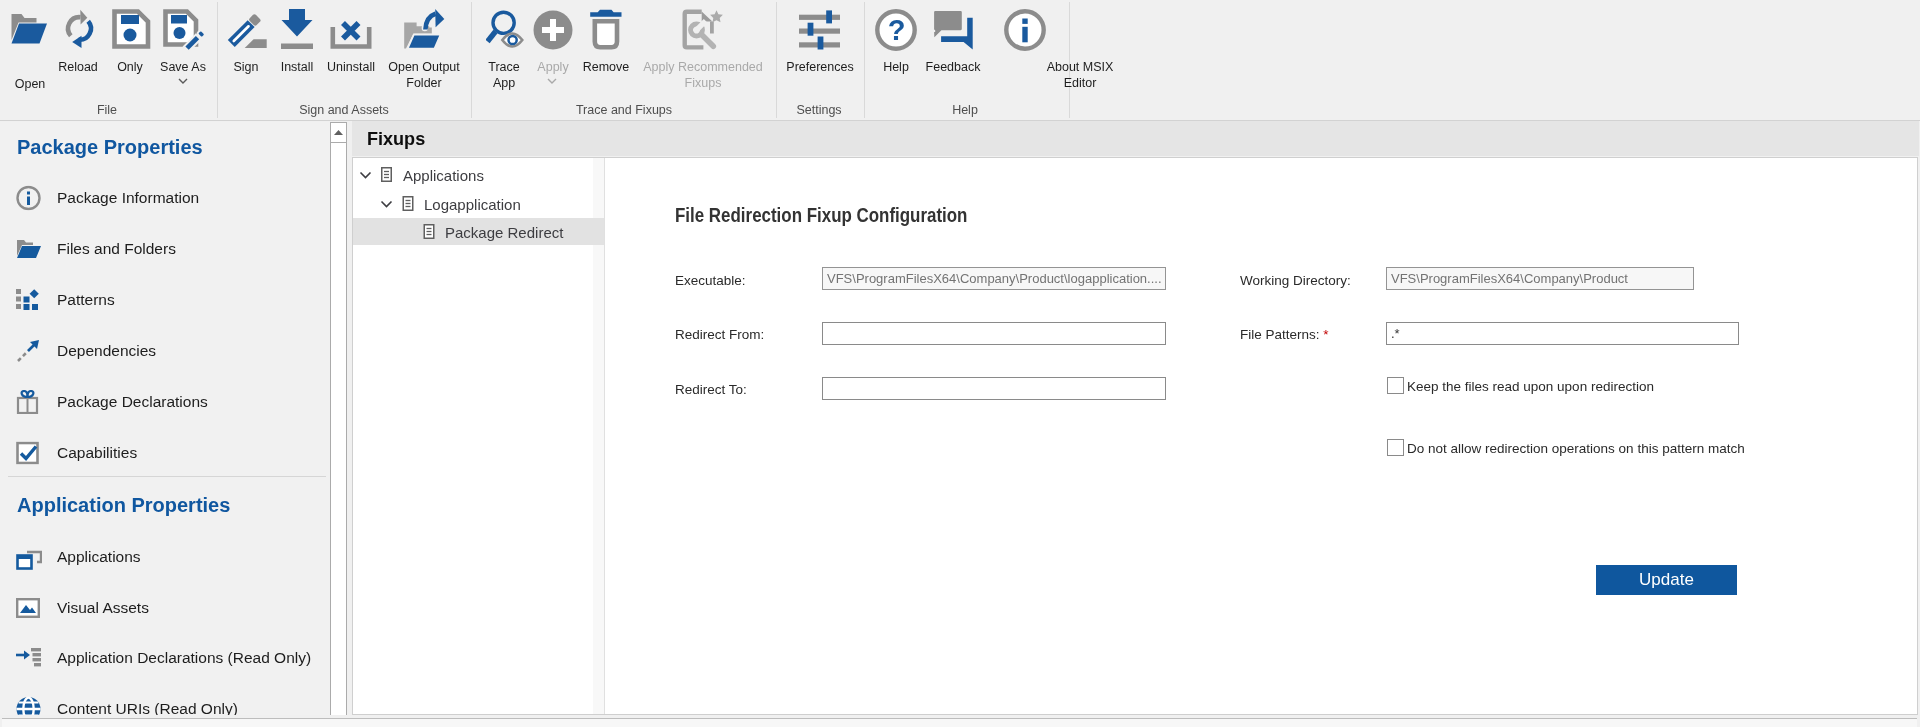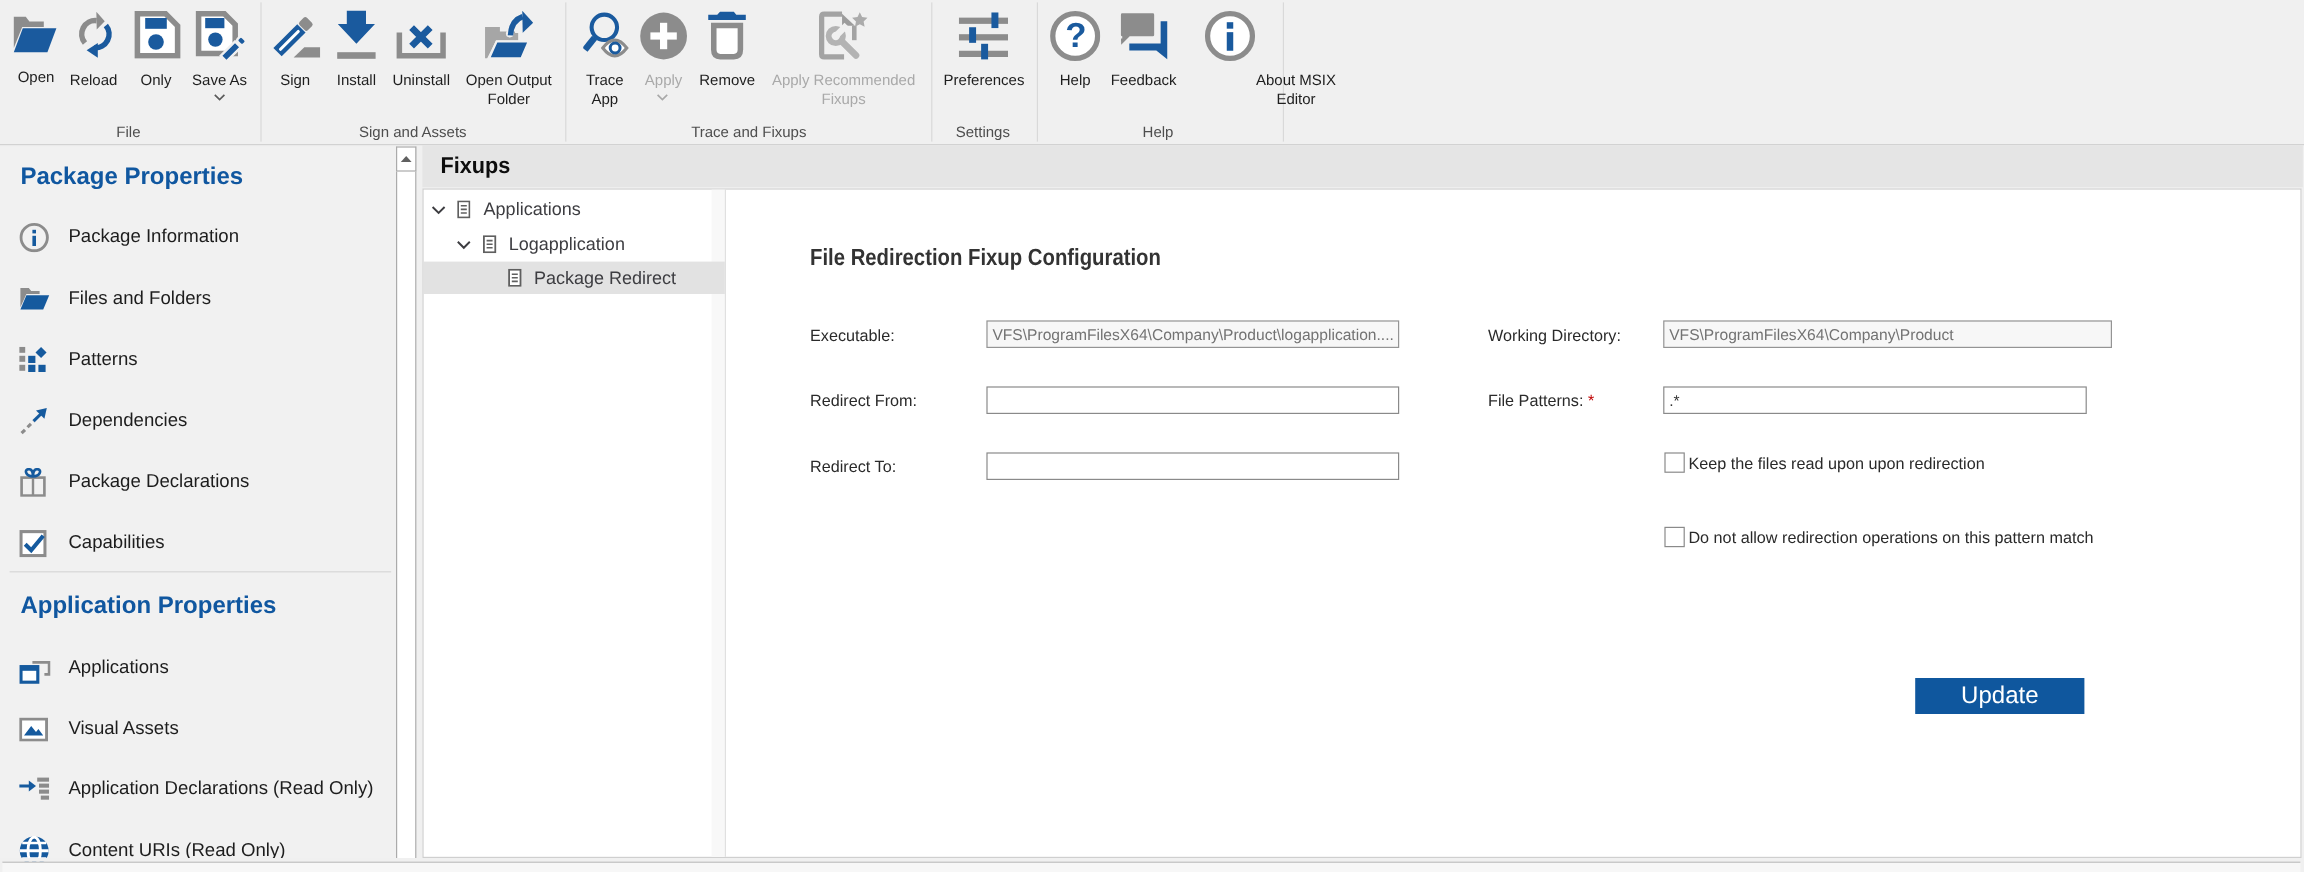--- a/index.html
+++ b/index.html
@@ -43,40 +43,40 @@
   #tsel { position:absolute; left:353px; top:218px; width:251px; height:27px; background:#e2e2e2; }
   
   #formhead { position:absolute; left:675px; top:204px; font-size:19.5px; font-weight:bold; color:#333333; transform:scaleX(0.868); transform-origin:left top; }
   .flbl { position:absolute; font-size:13.5px; color:#2a2a2a; transform:translateY(-50%); white-space:nowrap; }
   .finput { position:absolute; height:23px; border:1px solid #8a8a8a; background:#ffffff;
     font-size:13px; line-height:21px; padding-left:4px; color:#333; white-space:nowrap; overflow:hidden; }
   .finput.dis { background:#f7f7f7; color:#737373; border-color:#949494; }
   .cbox { position:absolute; width:17px; height:17px; border:1px solid #8a8a8a; background:#fff; }
   .clbl { position:absolute; font-size:13.5px; color:#2a2a2a; transform:translateY(-50%); white-space:nowrap; }
   #updbtn { position:absolute; left:1596px; top:565px; width:141px; height:30px;
-    background:#0f579e; color:#ffffff; font-size:20px; text-align:center; line-height:30px; }
+    background:#0f579e; color:#ffffff; font-size:17px; text-align:center; line-height:30px; }
   
   #bottombar { position:absolute; left:2px; top:718px; width:1915px; height:9px;
     background:#f7f7f7; border-top:1px solid #bdbdbd; }
 </style>
 </head>
 <body>
 <div id="ribbon">
   <div class="rsep" style="left:217px"></div>
   <div class="rsep" style="left:471px"></div>
   <div class="rsep" style="left:776px"></div>
   <div class="rsep" style="left:864px"></div>
   <div class="rsep" style="left:1069px"></div>
   <div class="glbl" style="left:107px">File</div>
   <div class="glbl" style="left:344px">Sign and Assets</div>
   <div class="glbl" style="left:624px">Trace and Fixups</div>
   <div class="glbl" style="left:819px">Settings</div>
   <div class="glbl" style="left:965px">Help</div>
 
-  <div class="rlbl" style="left:30px; top:56px">Open</div>
+  <div class="rlbl" style="left:30px; top:76px">Open</div>
   <div class="rlbl" style="left:78px; top:59px">Reload</div>
   <div class="rlbl" style="left:130px; top:59px">Only</div>
   <div class="rlbl" style="left:183px; top:59px">Save As</div>
   <div class="rlbl" style="left:246px; top:59px">Sign</div>
   <div class="rlbl" style="left:297px; top:59px">Install</div>
   <div class="rlbl" style="left:351px; top:59px">Uninstall</div>
   <div class="rlbl" style="left:424px; top:59px">Open Output<br>Folder</div>
   <div class="rlbl" style="left:504px; top:59px">Trace<br>App</div>
   <div class="rlbl dis" style="left:553px; top:59px">Apply</div>
   <div class="rlbl" style="left:606px; top:59px">Remove</div>
@@ -302,21 +302,21 @@
 </svg>
 <div class="trow" style="left:445px; top:232px">Package Redirect</div>
 
 <div id="formhead">File Redirection Fixup Configuration</div>
 <div class="flbl" style="left:675px; top:280px">Executable:</div>
 <div class="flbl" style="left:1240px; top:280px">Working Directory:</div>
 <div class="flbl" style="left:675px; top:334px">Redirect From:</div>
 <div class="flbl" style="left:1240px; top:334px">File Patterns: <span style="color:#c00000">*</span></div>
 <div class="flbl" style="left:675px; top:389px">Redirect To:</div>
 <div class="finput dis" style="left:822px; top:267px; width:344px">VFS\ProgramFilesX64\Company\Product\logapplication....</div>
-<div class="finput dis" style="left:1386px; top:267px; width:374px">VFS\ProgramFilesX64\Company\Product</div>
+<div class="finput dis" style="left:1386px; top:267px; width:308px">VFS\ProgramFilesX64\Company\Product</div>
 <div class="finput" style="left:822px; top:322px; width:344px"></div>
 <div class="finput" style="left:1386px; top:322px; width:353px">.*</div>
 <div class="finput" style="left:822px; top:377px; width:344px"></div>
 <div class="cbox" style="left:1387px; top:377px"></div>
 <div class="clbl" style="left:1407px; top:386px">Keep the files read upon upon redirection</div>
 <div class="cbox" style="left:1387px; top:439px"></div>
 <div class="clbl" style="left:1407px; top:448px">Do not allow redirection operations on this pattern match</div>
 <div id="updbtn">Update</div>
 <div class="abs" style="left:0; top:715px; width:1920px; height:3px; background:#f0f0f0"></div>
 <div id="bottombar"></div>

